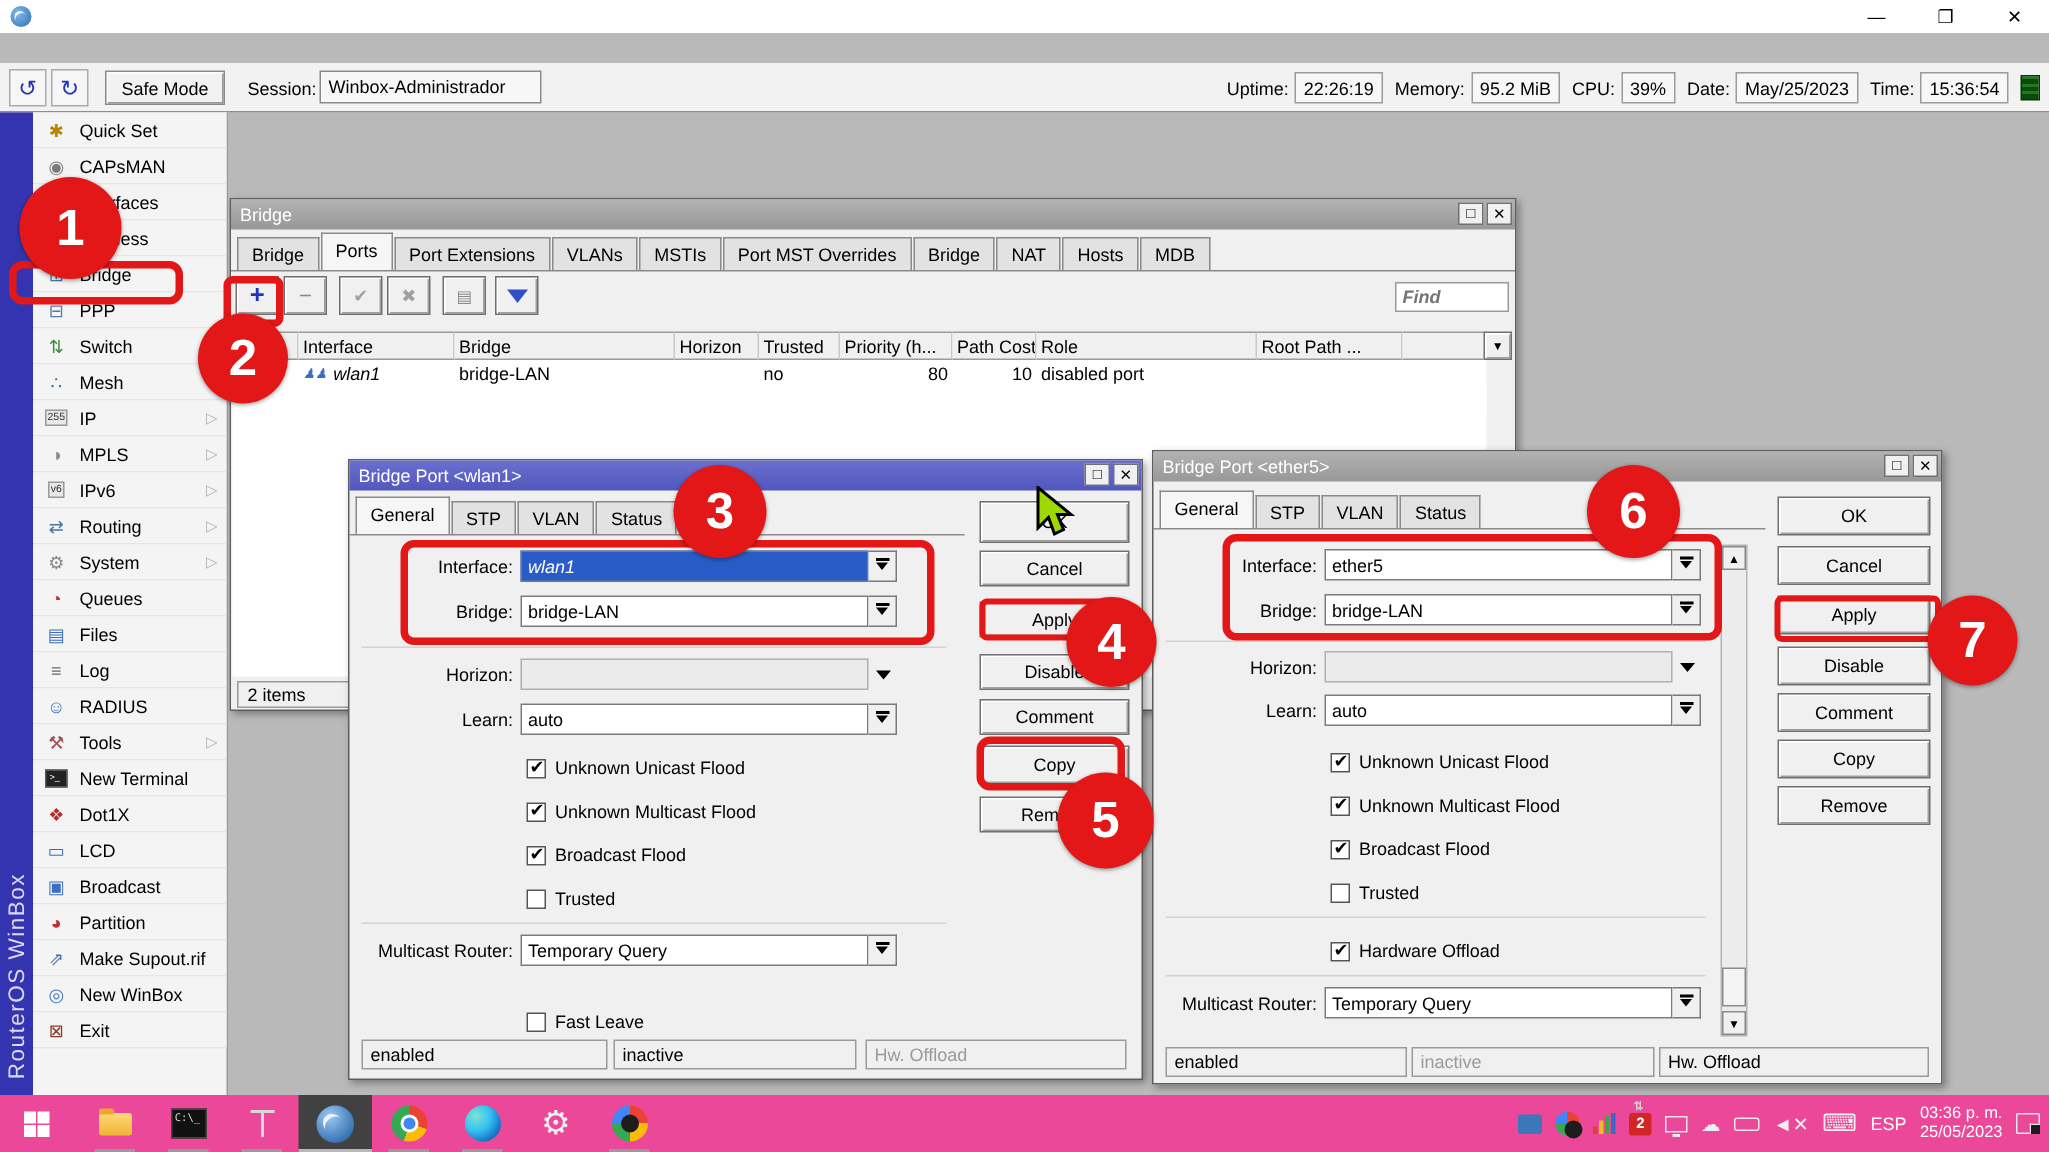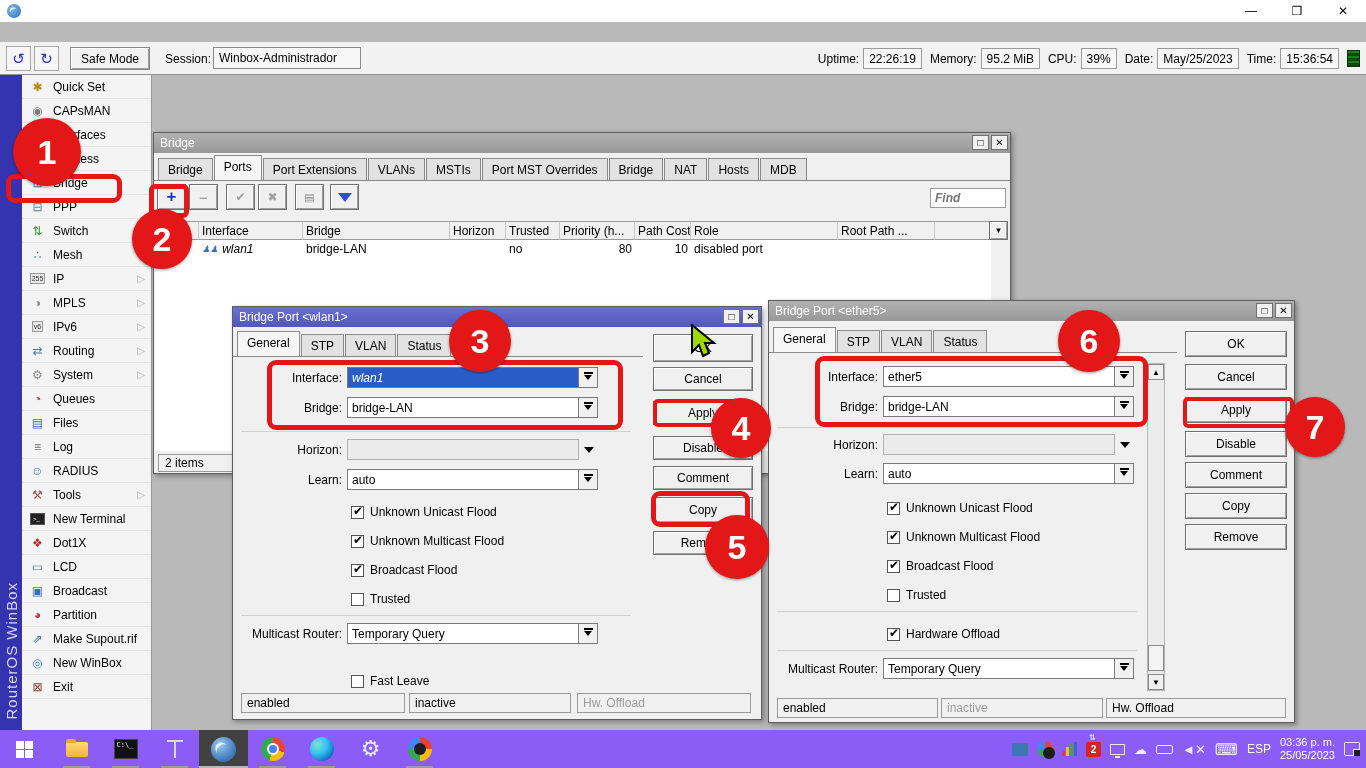--- a/index.html
+++ b/index.html
@@ -78,21 +78,21 @@
   
   .sb { position:absolute; width:18px; background:#ececec; border:1px solid #b5b5b5; }
   .sb-btn { position:absolute; left:0; width:16px; height:16px; background:#f0f0f0; border:1px solid #8a8a8a; display:flex; align-items:center; justify-content:center; font-size:8px; }
   .sb-thumb { position:absolute; left:0; width:16px; background:#f4f4f4; border:1px solid #8a8a8a; }
 
   
   .ann-circle { position:absolute; border-radius:50%; background:#e31717; color:#fff; font-size:34px; font-weight:bold; display:flex; align-items:center; justify-content:center; z-index:50; box-shadow:0 1px 3px rgba(0,0,0,.4); }
   .ann-rect { position:absolute; border:5px solid #e31717; border-radius:9px; z-index:49; }
 
   
-  .taskbar { position:absolute; left:0; top:730px; width:1366px; height:38px; background:#8b5cf6; display:flex; align-items:center; }
+  .taskbar { position:absolute; left:0; top:730px; width:1366px; height:38px; background:#ec4899; display:flex; align-items:center; }
   .tb-slot { width:49px; height:38px; display:flex; align-items:center; justify-content:center; position:relative; }
   .tb-slot.active-app { background:#414141; }
   .underline { position:absolute; bottom:0; left:11px; width:27px; height:2px; background:#9a9a9a; }
   .tb-slot.active-app .underline { left:0; width:49px; background:#b8b8b8; }
   .start-grid { display:grid; grid-template-columns:8px 8px; grid-template-rows:8px 8px; gap:1px; }
   .start-grid span { background:#fff; }
   .folder { width:22px; height:15px; background:linear-gradient(#ffd977,#f0b437); border-radius:2px; position:relative; }
   .folder::before { content:""; position:absolute; left:0; top:-3px; width:10px; height:4px; background:#e8a92f; border-radius:2px 2px 0 0; }
   .cmd-ic { width:24px; height:20px; background:#111; border:1px solid #444; color:#ddd; font-size:7px; padding:1px 2px; font-family:"DejaVu Sans Mono", monospace; }
   .tower-ic { width:20px; height:22px; position:relative; }

